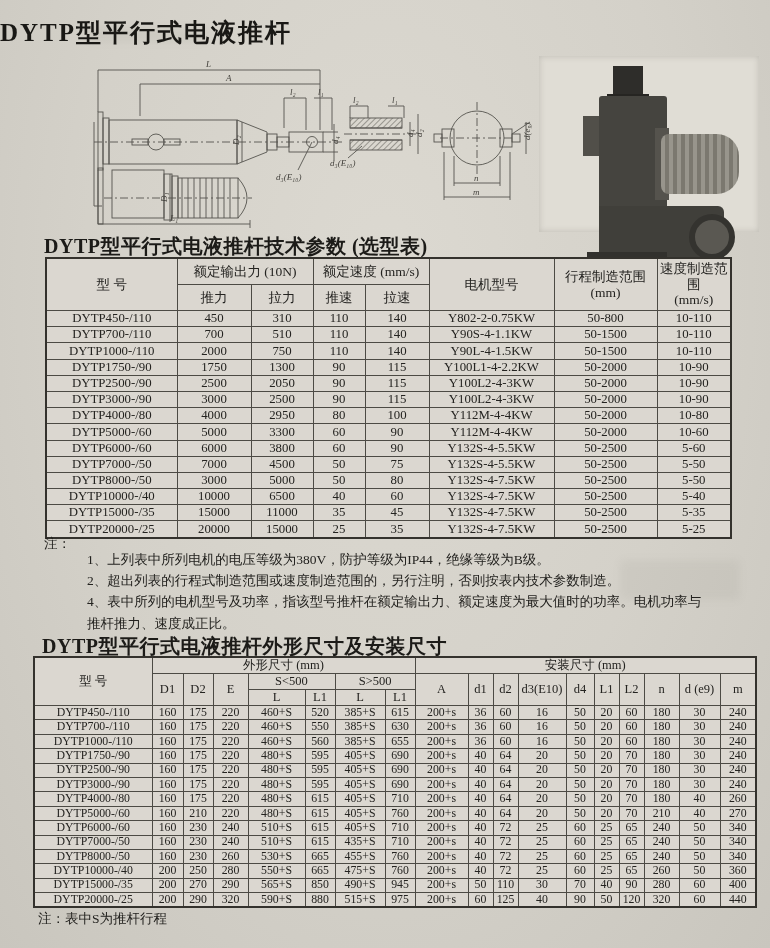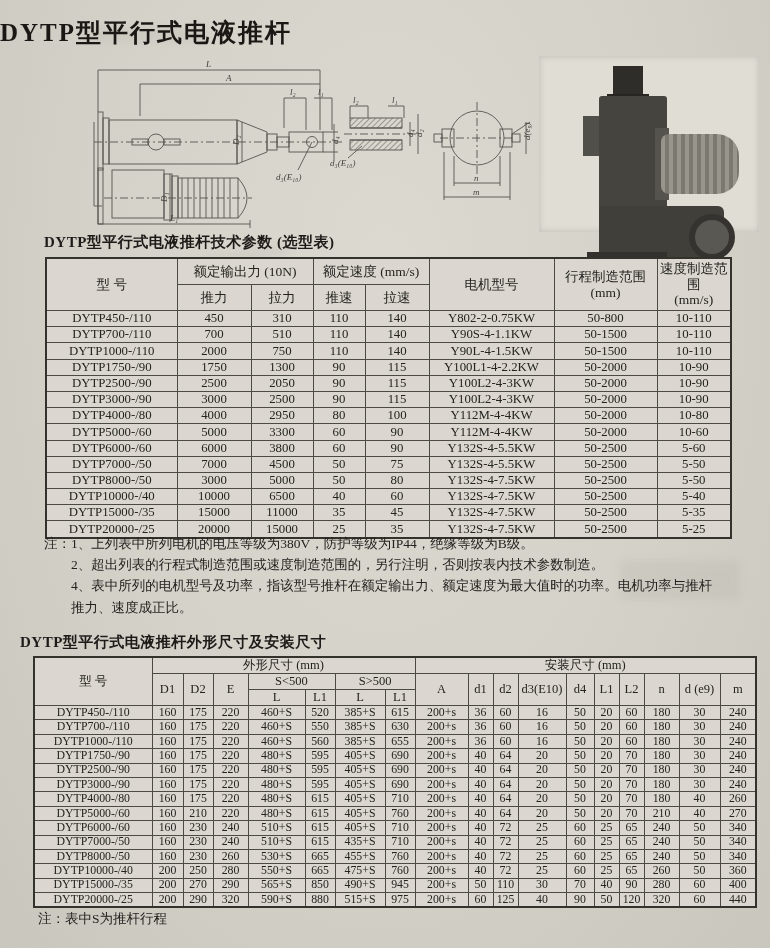--- a/index.html
+++ b/index.html
@@ -27,37 +27,37 @@
   .p-rod{left:74px;top:10px;width:30px;height:36px;background:#2e2d2a;}
   .p-rodnut{left:68px;top:38px;width:42px;height:12px;background:#262522;}
   .p-motor{left:122px;top:78px;width:78px;height:60px;border-radius:8px 22px 22px 8px;
      background:repeating-linear-gradient(90deg,#98958c 0 4px,#7b786f 4px 8px);}
   .p-motorcap{left:116px;top:72px;width:14px;height:72px;background:#55534d;}
   .p-lower{left:60px;top:150px;width:125px;height:58px;background:#403f3a;border-radius:0 6px 6px 0;}
   .p-port{left:150px;top:158px;width:46px;height:46px;border-radius:50%;background:#5a5852;border:6px solid #34332f;box-sizing:border-box;}
   .p-base{left:48px;top:196px;width:80px;height:14px;background:#32312d;}
   .p-foot{left:44px;top:60px;width:18px;height:40px;background:#514f49;}
 
-  .section-title{position:absolute;font-size:15px;font-weight:600;color:#1c1b18;letter-spacing:.5px;}
+  .section-title{position:absolute;font-size:20px;font-weight:600;color:#1c1b18;letter-spacing:.5px;}
   .st1{left:44px;top:233px;}
-  .st2{left:20px;top:633px;}
+  .st2{left:42px;top:633px;}
 
   table{border-collapse:collapse;table-layout:fixed;background:#dbd7d0;}
   th,td{border:1px solid #4c4a44;text-align:center;overflow:hidden;white-space:nowrap;
         font-weight:400;color:#242320;padding:0 1px;}
   .t1{position:absolute;left:45px;top:257px;width:685px;border:2px solid #34322d;}
   .t1 thead th{font-size:13.5px;height:25px;white-space:pre-line;line-height:1.15;}
   .t1 tbody td{font-size:12.8px;height:15.2px;line-height:1;}
   .t2{position:absolute;left:33px;top:656px;width:722px;border:2px solid #34322d;}
   .t2 thead th{font-size:12.5px;height:15px;line-height:1.05;}
   .t2 tbody td{font-size:11.8px;height:13.4px;line-height:1;}
 
   .notes{position:absolute;left:44px;top:533px;width:676px;font-size:13.5px;line-height:1.57;color:#23221f;display:flex;}
   .notes .lbl{white-space:nowrap;}
-  .notes ol{margin:0;padding:0;list-style:none;}
+  .notes ol{margin:16px;padding:0;list-style:none;}
   .footer-note{position:absolute;left:38px;top:910px;font-size:13.5px;color:#23221f;}
 </style>
 </head>
 <body>
 
 <div class="page">
 
   <div class="ghost" style="left:88px;top:28px;width:120px;height:14px;"></div>
   <div class="ghost" style="left:200px;top:250px;width:90px;height:12px;transform:rotate(-8deg);"></div>
   <div class="ghost" style="left:620px;top:560px;width:120px;height:40px;"></div>

